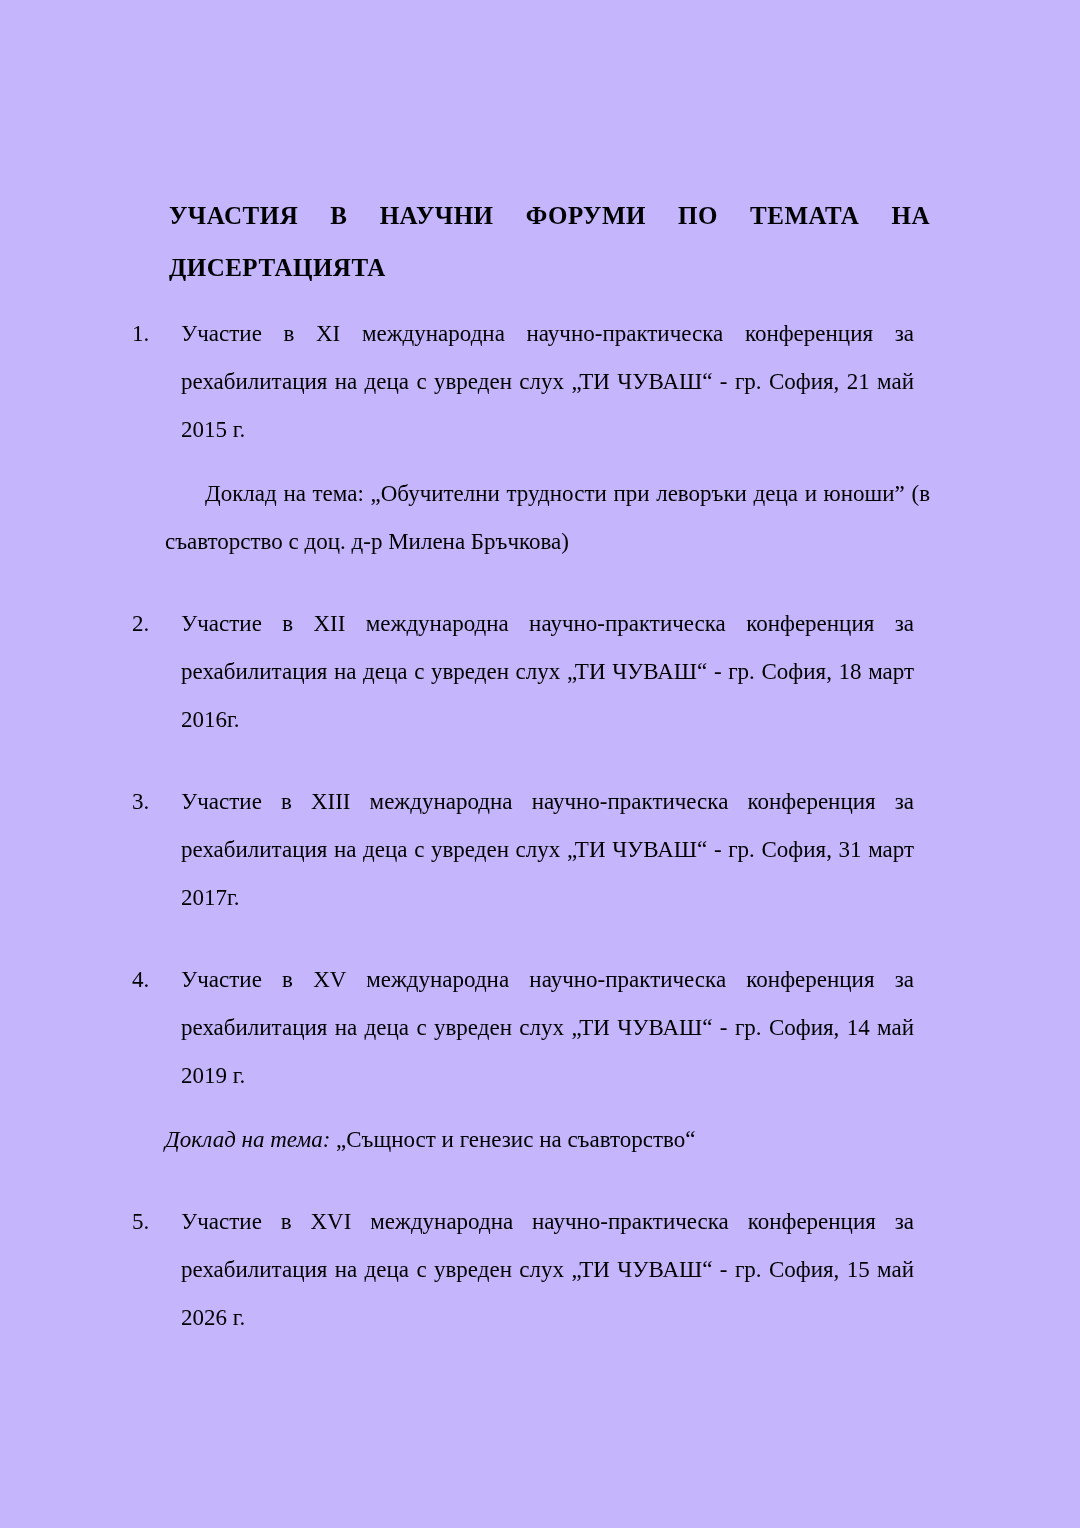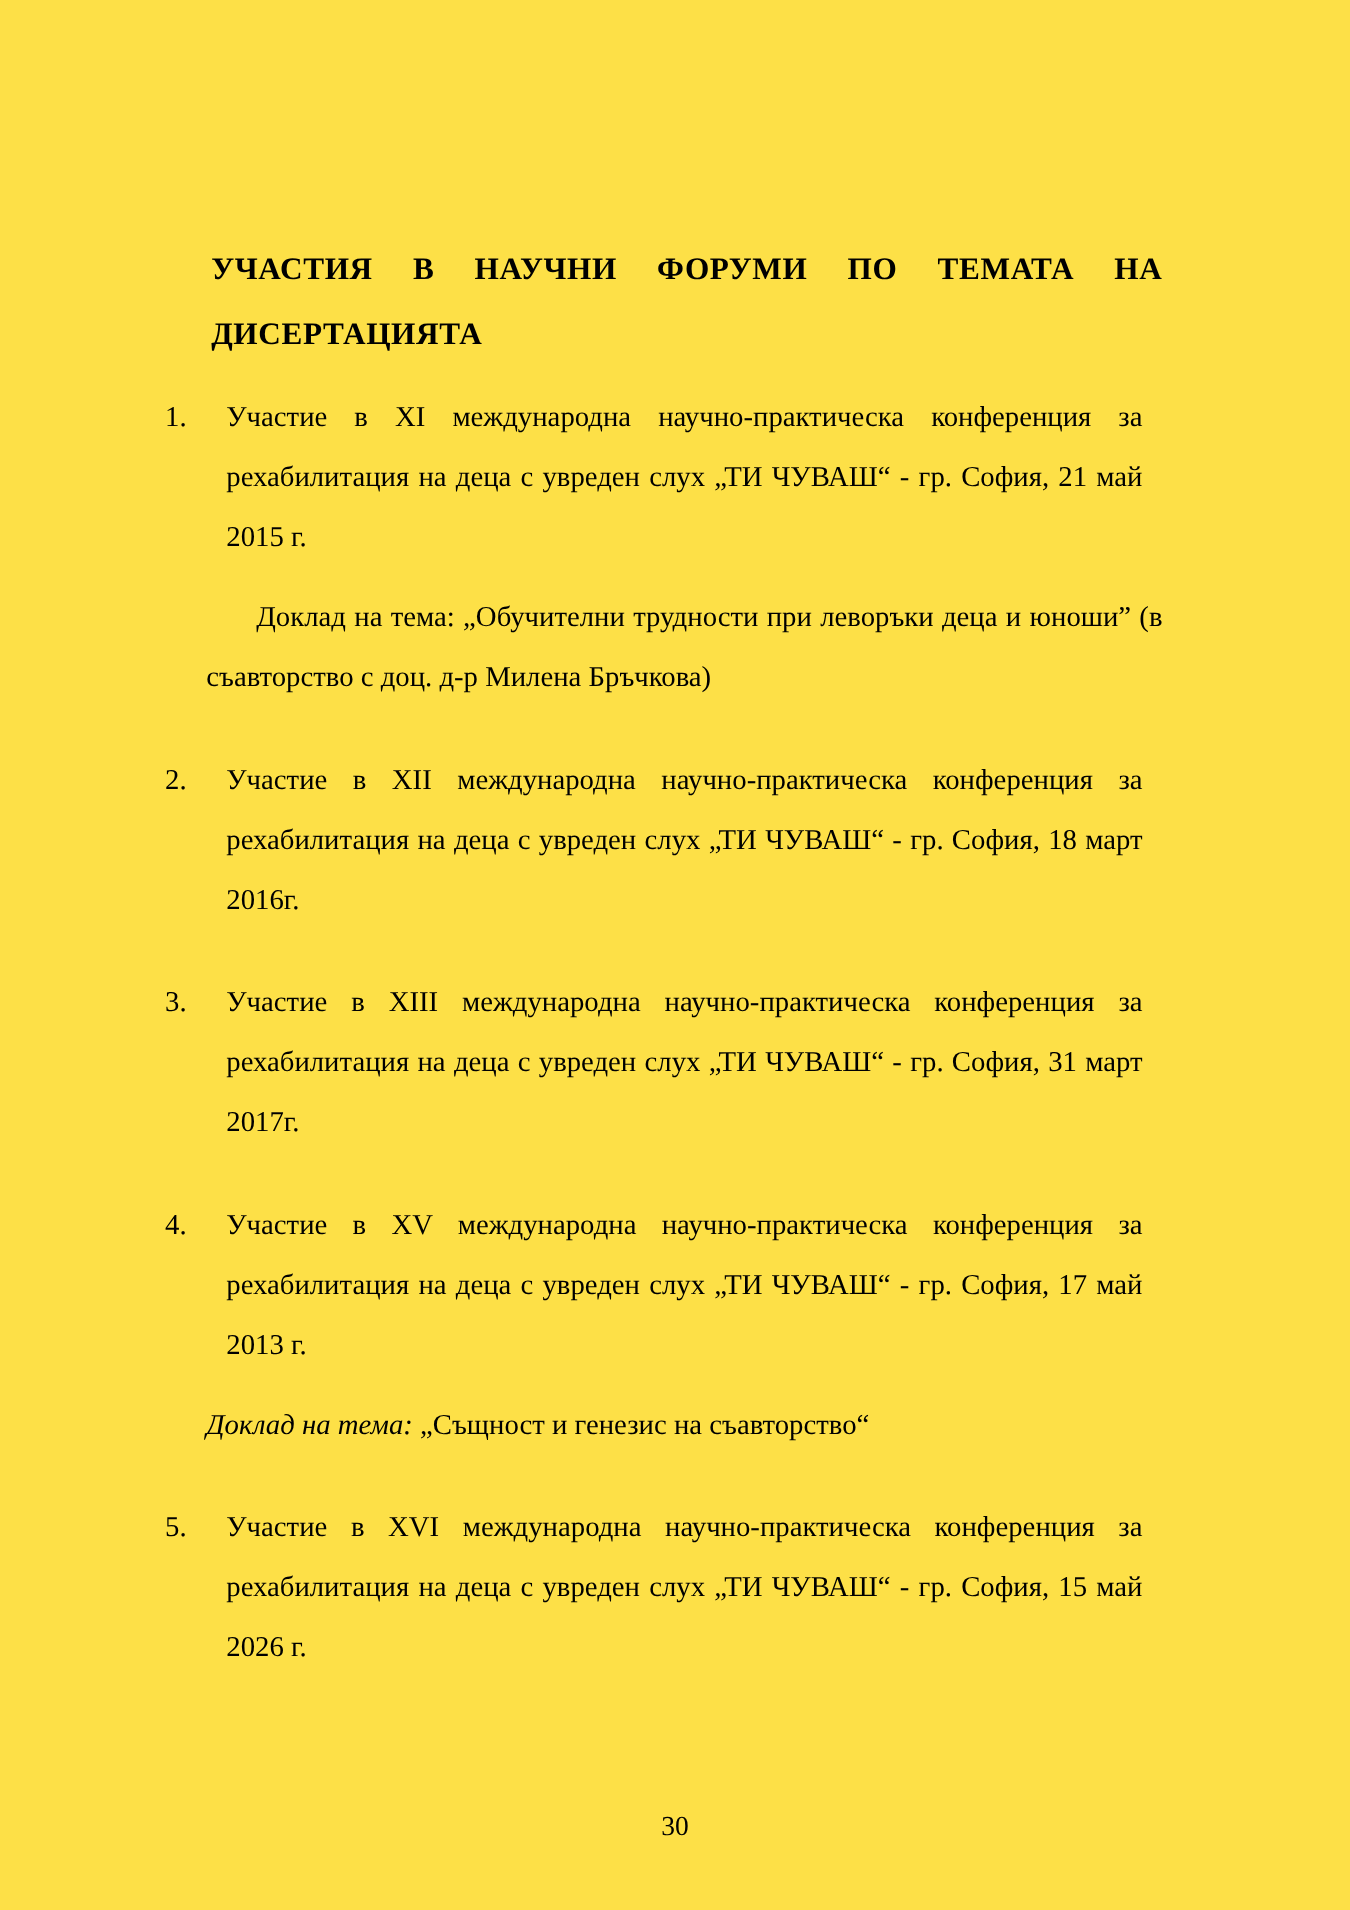--- a/index.html
+++ b/index.html
@@ -12,21 +12,21 @@
     height: 1528px;
     font-family: "Liberation Serif", serif;
     color: #000000;
   }
   .page {
     position: relative;
     width: 1080px;
     height: 1528px;
     box-sizing: border-box;
     padding: 190px 150px 0 165px;
-    background: #fde047;
+    background: #c4b5fd;
     overflow: hidden;
   }
   .heading {
     font-size: 25px;
     font-weight: bold;
     line-height: 52px;
     text-align: justify;
     letter-spacing: 0.5px;
     margin: 0 0 6px 4px;
   }
@@ -85,26 +85,25 @@
       <p class="item-text">Участие в XII международна научно-практическа конференция за рехабилитация на деца с увреден слух „ТИ ЧУВАШ“ - гр. София, 18 март 2016г.</p>
     </div>
 
     <div class="item">
       <span class="num">3.</span>
       <p class="item-text">Участие в XIII международна научно-практическа конференция за рехабилитация на деца с увреден слух „ТИ ЧУВАШ“ - гр. София, 31 март 2017г.</p>
     </div>
 
     <div class="item">
       <span class="num">4.</span>
-      <p class="item-text">Участие в XV международна научно-практическа конференция за рехабилитация на деца с увреден слух „ТИ ЧУВАШ“ - гр. София, 17 май 2013 г.</p>
+      <p class="item-text">Участие в XV международна научно-практическа конференция за рехабилитация на деца с увреден слух „ТИ ЧУВАШ“ - гр. София, 14 май 2019 г.</p>
       <p class="note"><span class="italic">Доклад на тема:</span> <span>„Същност и генезис на съавторство“</span></p>
     </div>
 
     <div class="item">
       <span class="num">5.</span>
       <p class="item-text">Участие в XVI международна научно-практическа конференция за рехабилитация на деца с увреден слух „ТИ ЧУВАШ“ - гр. София, 15 май 2026 г.</p>
     </div>
 
   </div>
 
-  <div class="page-number">30</div>
 
 </div>
 
 </body></html>

